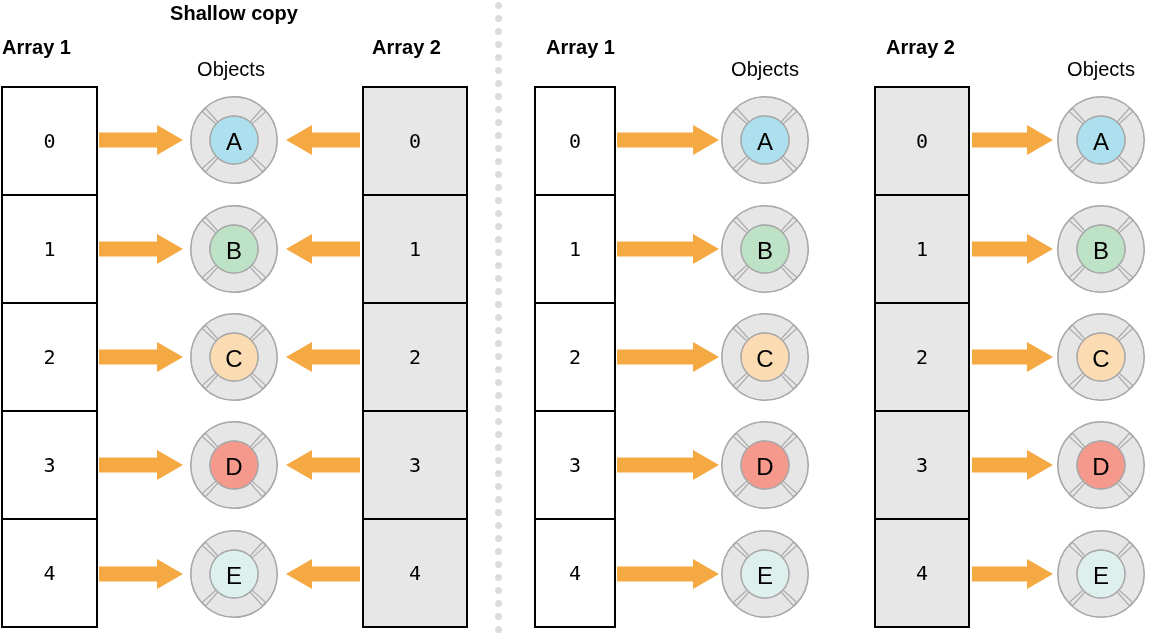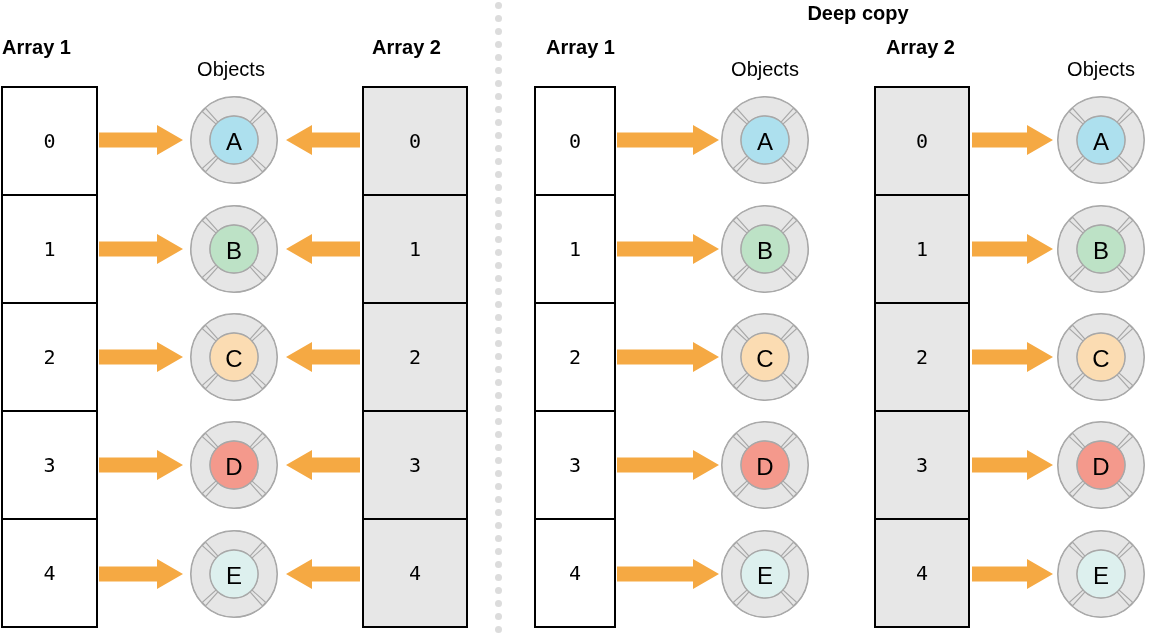--- a/index.html
+++ b/index.html
@@ -108,20 +108,21 @@
     width: 7px;
     height: 7px;
     border-radius: 50%;
     background: #dcdcdc;
   }
 </style>
 </head>
 <body>
 
 <div id="canvas">
+    <div class="panel-title" style="left: 34px; top: 2px; width: 400px;">Shallow copy</div>
     <div class="col-head-bold" style="left: 2px; top: 36px;">Array 1</div>
     <div class="col-head-plain" style="left: 111px; width: 240px; top: 58px;">Objects</div>
     <div class="col-head-bold" style="left: 372px; top: 36px;">Array 2</div>
     <div class="array-table fill-white" style="left: 1px; top: 86px; width: 97px; height: 542px;">
       <div class="array-cell">0</div>
       <div class="array-cell">1</div>
       <div class="array-cell">2</div>
       <div class="array-cell">3</div>
       <div class="array-cell">4</div>
     </div>
@@ -261,21 +262,20 @@
       <div class="dot" style="top: 522px; background: rgb(220, 220, 220);"></div>
       <div class="dot" style="top: 535px; background: rgb(220, 220, 220);"></div>
       <div class="dot" style="top: 548px; background: rgb(220, 220, 220);"></div>
       <div class="dot" style="top: 561px; background: rgb(220, 220, 220);"></div>
       <div class="dot" style="top: 574px; background: rgb(220, 220, 220);"></div>
       <div class="dot" style="top: 587px; background: rgb(220, 220, 220);"></div>
       <div class="dot" style="top: 600px; background: rgb(220, 220, 220);"></div>
       <div class="dot" style="top: 613px; background: rgb(220, 220, 220);"></div>
       <div class="dot" style="top: 626px; background: rgb(220, 220, 220);"></div>
     </div>
-    <div class="panel-title" style="left: 658px; top: 2px; width: 400px;">Deep copy</div>
     <div class="col-head-bold" style="left: 546px; top: 36px;">Array 1</div>
     <div class="col-head-plain" style="left: 645px; width: 240px; top: 58px;">Objects</div>
     <div class="col-head-bold" style="left: 886px; top: 36px;">Array 2</div>
     <div class="col-head-plain" style="left: 981px; width: 240px; top: 58px;">Objects</div>
     <div class="array-table fill-white" style="left: 534px; top: 86px; width: 82px; height: 542px;">
       <div class="array-cell">0</div>
       <div class="array-cell">1</div>
       <div class="array-cell">2</div>
       <div class="array-cell">3</div>
       <div class="array-cell">4</div>

